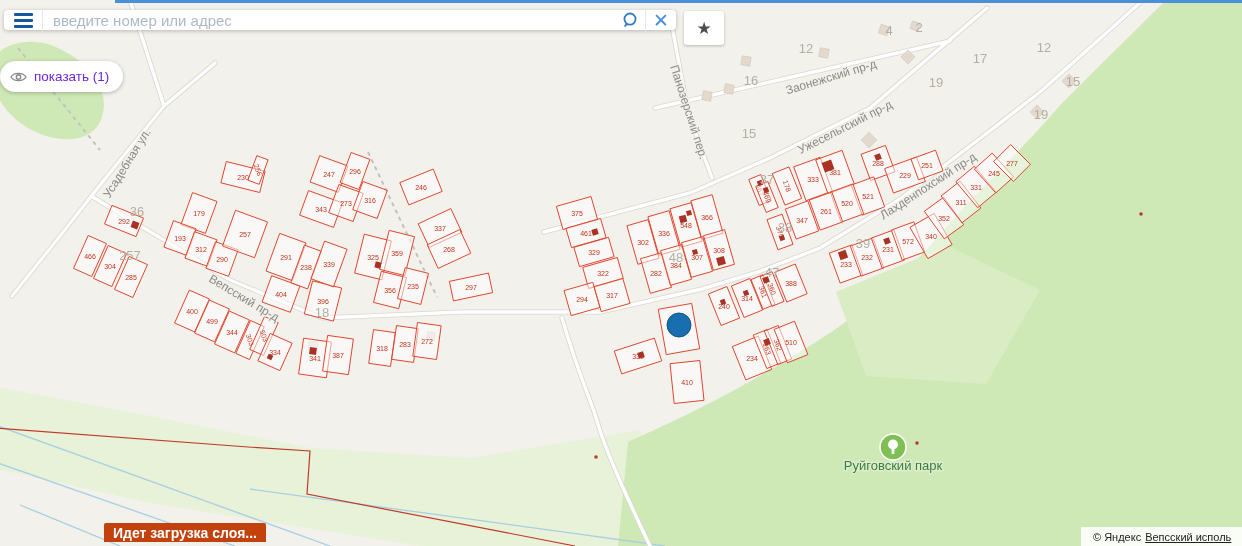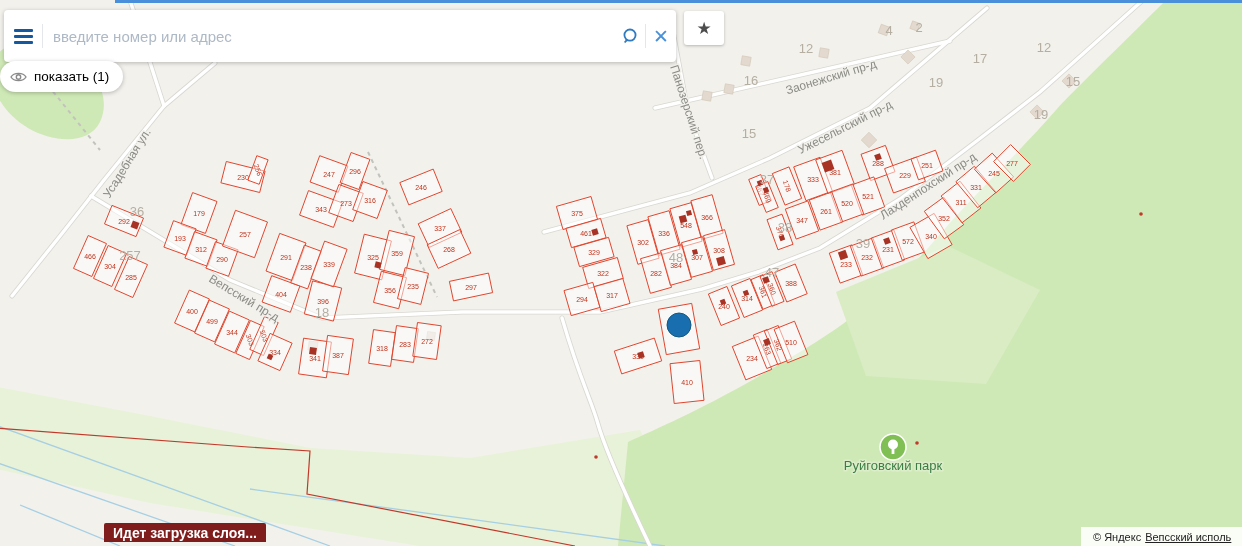--- a/index.html
+++ b/index.html
@@ -5,37 +5,37 @@
   html,body{margin:0;padding:0;background:#ddd;}
   #app{position:relative;width:1242px;height:546px;overflow:hidden;background:#f2f1ec;
        font-family:"Liberation Sans",sans-serif;}
   #map-svg{position:absolute;left:0;top:0;}
   svg text{font-family:"Liberation Sans","DejaVu Sans",sans-serif;}
   .pn{font-size:7px;fill:#c0331c;}
   .grey{font-size:13px;fill:#b5aea2;}
   .street{font-size:12px;fill:#8b8b85;paint-order:stroke;stroke:#f2f1ec;stroke-width:3px;stroke-linejoin:round;}
   .park-label{font-size:13px;fill:#3c7d44;paint-order:stroke;stroke:#dcedca;stroke-width:3px;stroke-linejoin:round;}
 
-  .searchbar{position:absolute;left:4px;top:10px;width:672px;height:52px;background:#fff;
+  .searchbar{position:absolute;left:4px;top:10px;width:672px;height:20px;background:#fff;
      border-radius:4px;box-shadow:0 1px 4px rgba(0,0,0,.25);display:flex;align-items:center;}
   .burger{width:38px;height:36px;border:0;background:transparent;cursor:pointer;display:flex;
      flex-direction:column;justify-content:center;align-items:center;gap:3px;}
   .burger i{display:block;width:19px;height:3px;background:#15589f;border-radius:1px;}
   .sb-divider{width:1px;height:24px;background:#e3e6ea;}
   .searchbar input{flex:1;border:0;outline:none;font-size:15px;color:#333;padding:0 10px;
      font-family:"Liberation Sans",sans-serif;background:transparent;}
   .searchbar input::placeholder{color:#aeb9c6;}
   .sicon{width:30px;height:30px;display:flex;align-items:center;justify-content:center;cursor:pointer;background:transparent;border:0;}
   .clear-x{font-size:19px;color:#4a90d9;line-height:1;}
   .star-btn{position:absolute;left:684px;top:11px;width:40px;height:34px;background:#fff;border:0;
      border-radius:3px;box-shadow:0 1px 3px rgba(0,0,0,.25);cursor:pointer;font-size:17px;color:#4d4d4d;}
   .show-btn{position:absolute;left:0;top:61px;height:31px;padding:0 14px 0 10px;background:#fff;border:0;
      border-radius:16px;box-shadow:0 1px 4px rgba(0,0,0,.25);cursor:pointer;display:flex;align-items:center;gap:7px;
-     font-size:13.5px;color:#000000;font-family:"Liberation Sans",sans-serif;}
-  .loading-toast{position:absolute;left:104px;top:523px;width:162px;height:19px;background:#7f1d1d;
+     font-size:13.5px;color:#6d28d9;font-family:"Liberation Sans",sans-serif;}
+  .loading-toast{position:absolute;left:104px;top:523px;width:162px;height:19px;background:#c2410c;
      color:#fff;font-weight:bold;font-size:14px;display:flex;align-items:center;justify-content:center;
      border-radius:2px 2px 0 0;}
   .attribution{position:absolute;right:0;bottom:0;height:19px;width:149px;background:rgba(255,255,255,.88);
      font-size:11px;color:#222;display:flex;align-items:center;padding-left:12px;white-space:nowrap;overflow:hidden;}
   .attribution a{color:#222;text-decoration:underline;margin-left:4px;cursor:pointer;}
 </style>
 </head>
 <body>
 
 <div id="app">

